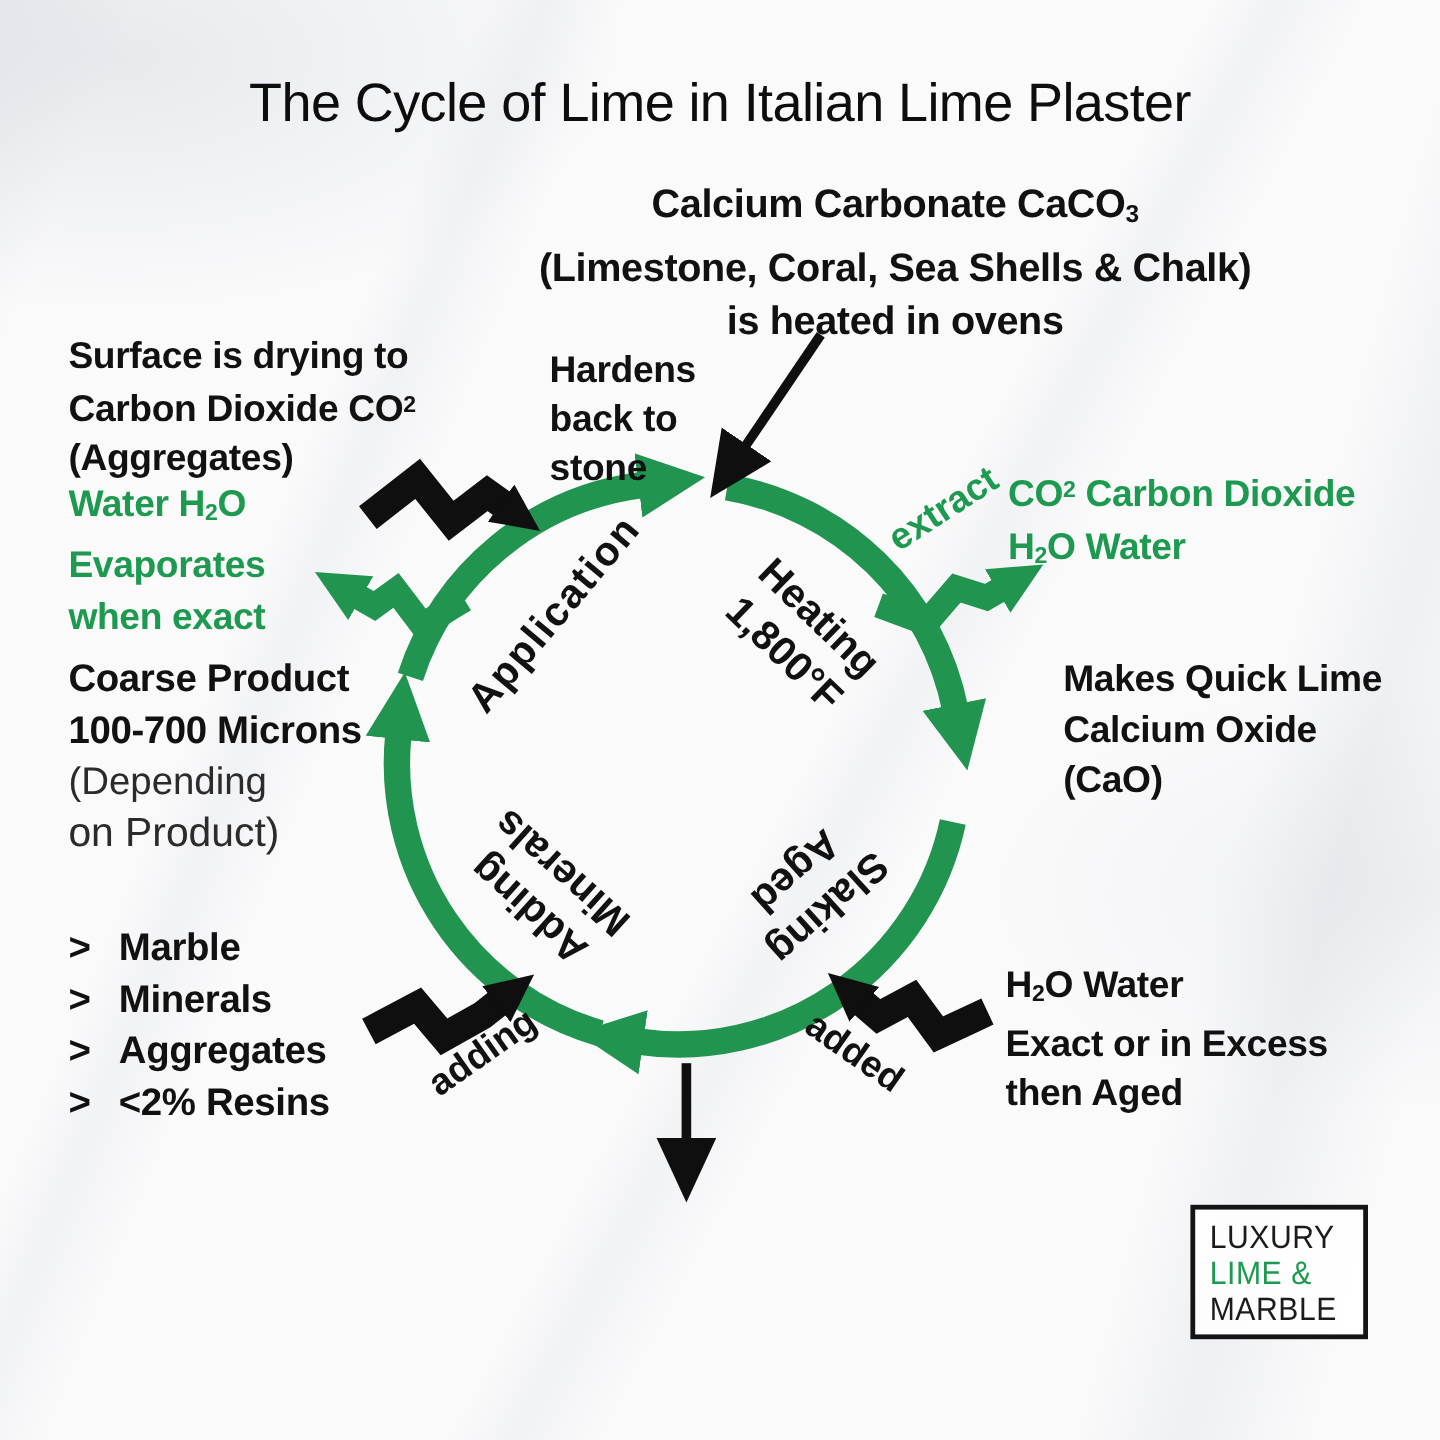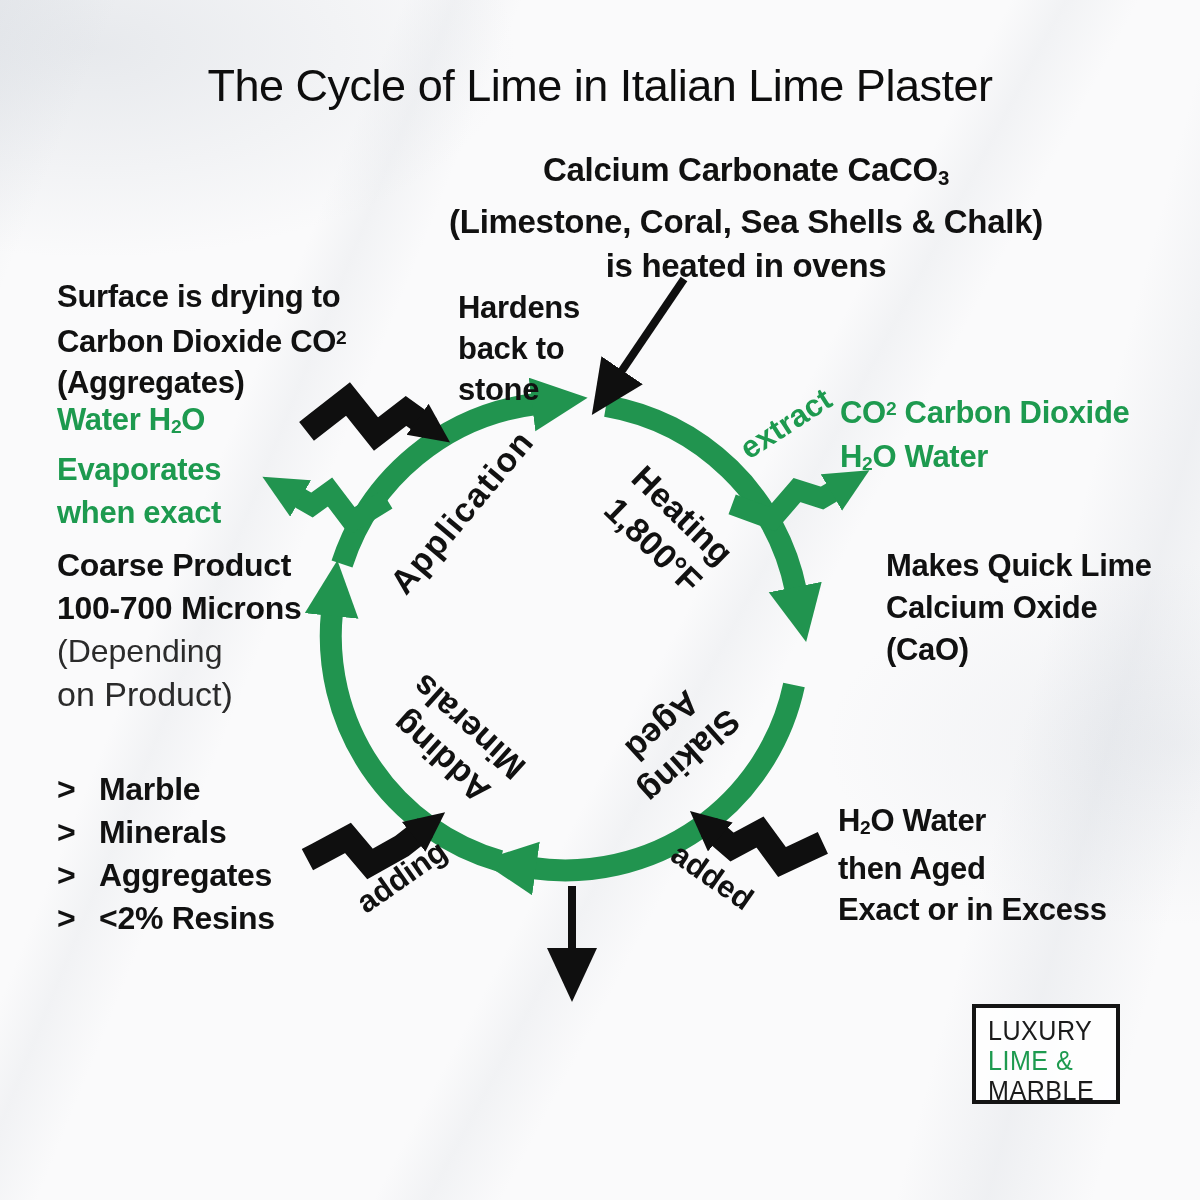--- a/index.html
+++ b/index.html
@@ -20,21 +20,21 @@
   .green{color:var(--green,#1d9a4f);}
   .center{transform:translateX(-50%);text-align:center;}
   .sub{font-size:.62em;vertical-align:-0.18em;}
   .sup{font-size:.62em;vertical-align:.42em;}
   .rot{position:absolute;font-weight:700;white-space:nowrap;transform-origin:center center;}
   .title{position:absolute;left:0;right:0;top:60px;text-align:center;font-weight:400;font-size:45px;letter-spacing:-0.5px;color:#0d0d0d;}
   svg.layer{position:absolute;left:0;top:0;pointer-events:none;}
   .light{font-weight:400;letter-spacing:0;color:#2b2b2b;}
   .li{display:flex;align-items:baseline;}
   .li .b{display:inline-block;width:42px;font-weight:700;}
-  .logo{position:absolute;left:972px;top:1004px;width:148px;height:100px;border:4px solid #141414;background:rgba(255,255,255,.85);box-sizing:border-box;}
+  .logo{position:absolute;left:992px;top:1004px;width:148px;height:112px;border:4px solid #141414;background:rgba(255,255,255,.85);box-sizing:border-box;}
   .logo-in{padding:8px 0 0 13px;font-size:27px;line-height:30px;font-weight:400;letter-spacing:.5px;color:#1b1b1b;transform:scaleX(.93);transform-origin:left top;white-space:nowrap;}
 </style>
 </head>
 <body>
 
 <div class="canvas" style="--green:#1d9a4f">
 
   <svg class="layer" width="1200" height="1200" viewBox="0 0 1200 1200">
     <defs>
       <marker id="gah" markerUnits="userSpaceOnUse" markerWidth="58" markerHeight="56" refX="4" refY="27" orient="auto">
@@ -129,22 +129,22 @@
       <span>Aggregates</span>
     </div>
     <div class="li">
       <span class="b">&gt;</span>
       <span>&lt;2% Resins</span>
     </div>
   </div>
 
   <div class="tb" style="left:838px;top:800px;line-height:41px;">
     <div>H<span class="sub">2</span>O Water</div>
+    <div>Exact or in Excess</div>
     <div>then Aged</div>
-    <div>Exact or in Excess</div>
   </div>
 
 
   <div class="rot" style="left:462px;top:512px;font-size:34px;letter-spacing:1.5px;transform:translate(-50%,-50%) rotate(-50deg);">Application</div>
 
   <div class="rot" style="left:668px;top:530px;font-size:34px;line-height:42px;text-align:center;transform:translate(-50%,-50%) rotate(44deg);">
     <div>Heating</div>
     <div>1,800°F</div>
   </div>
 

